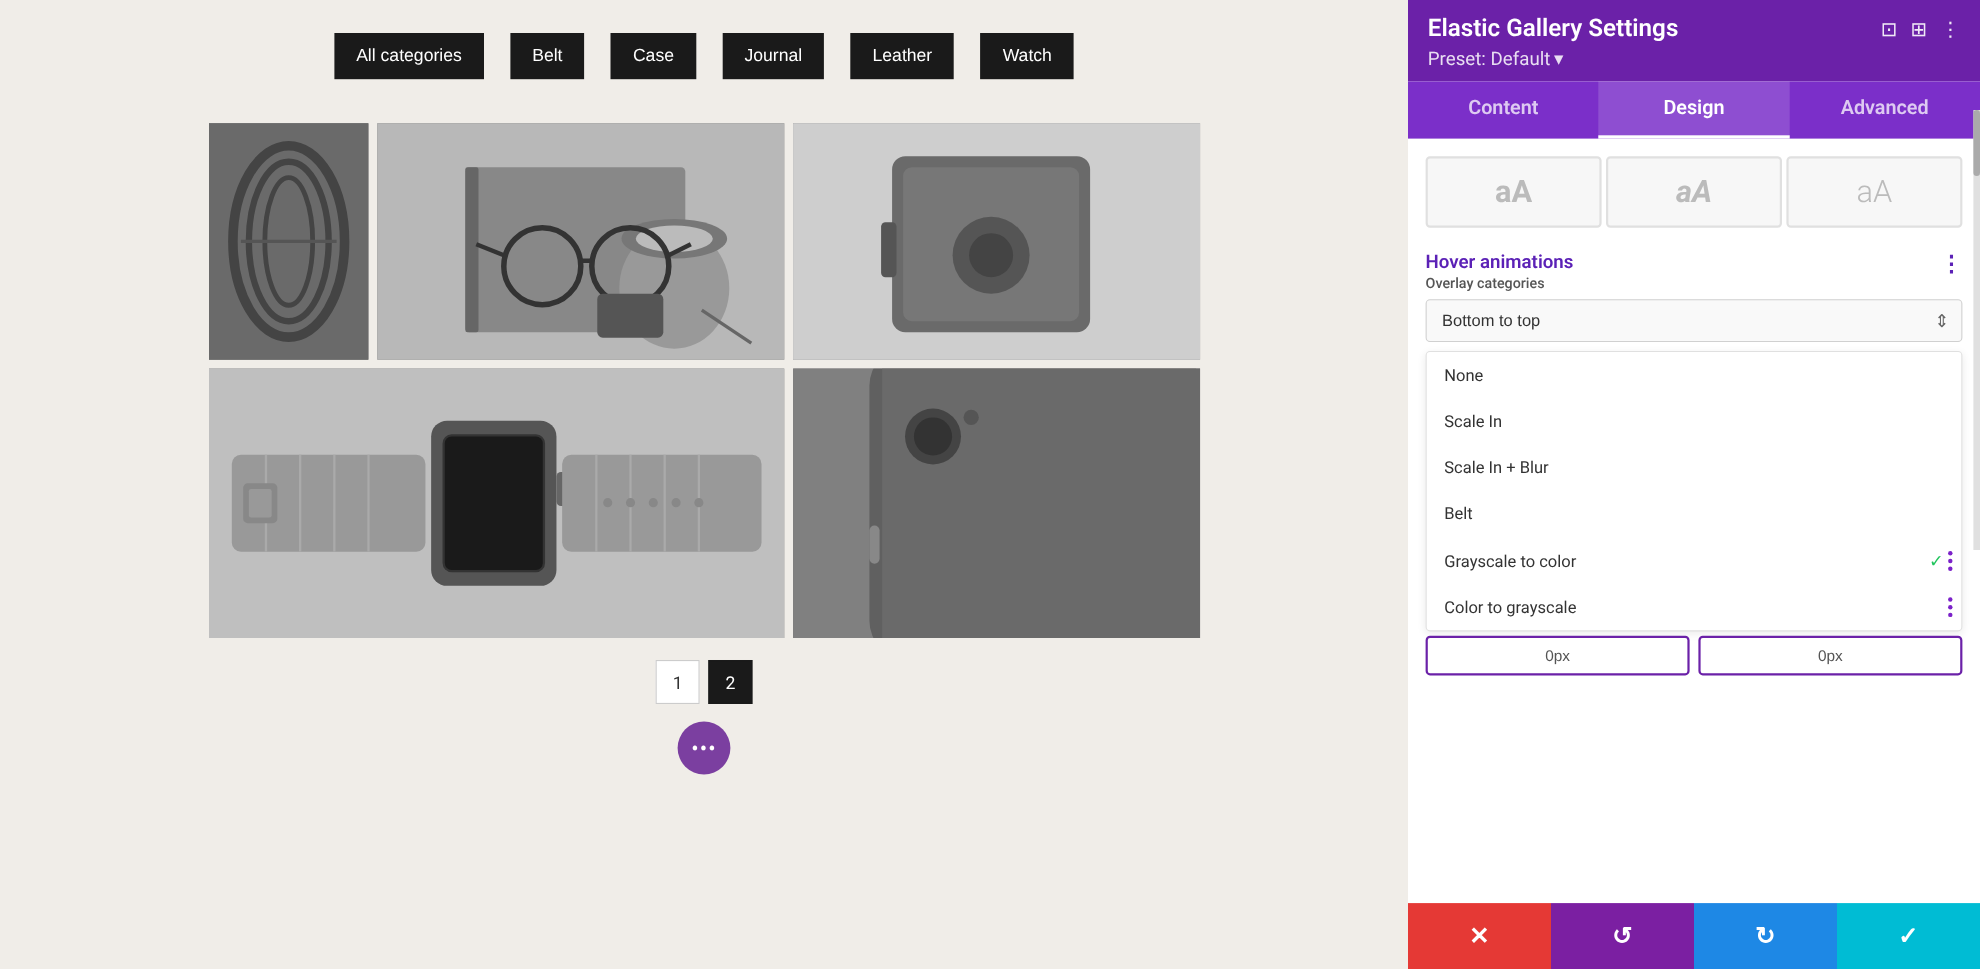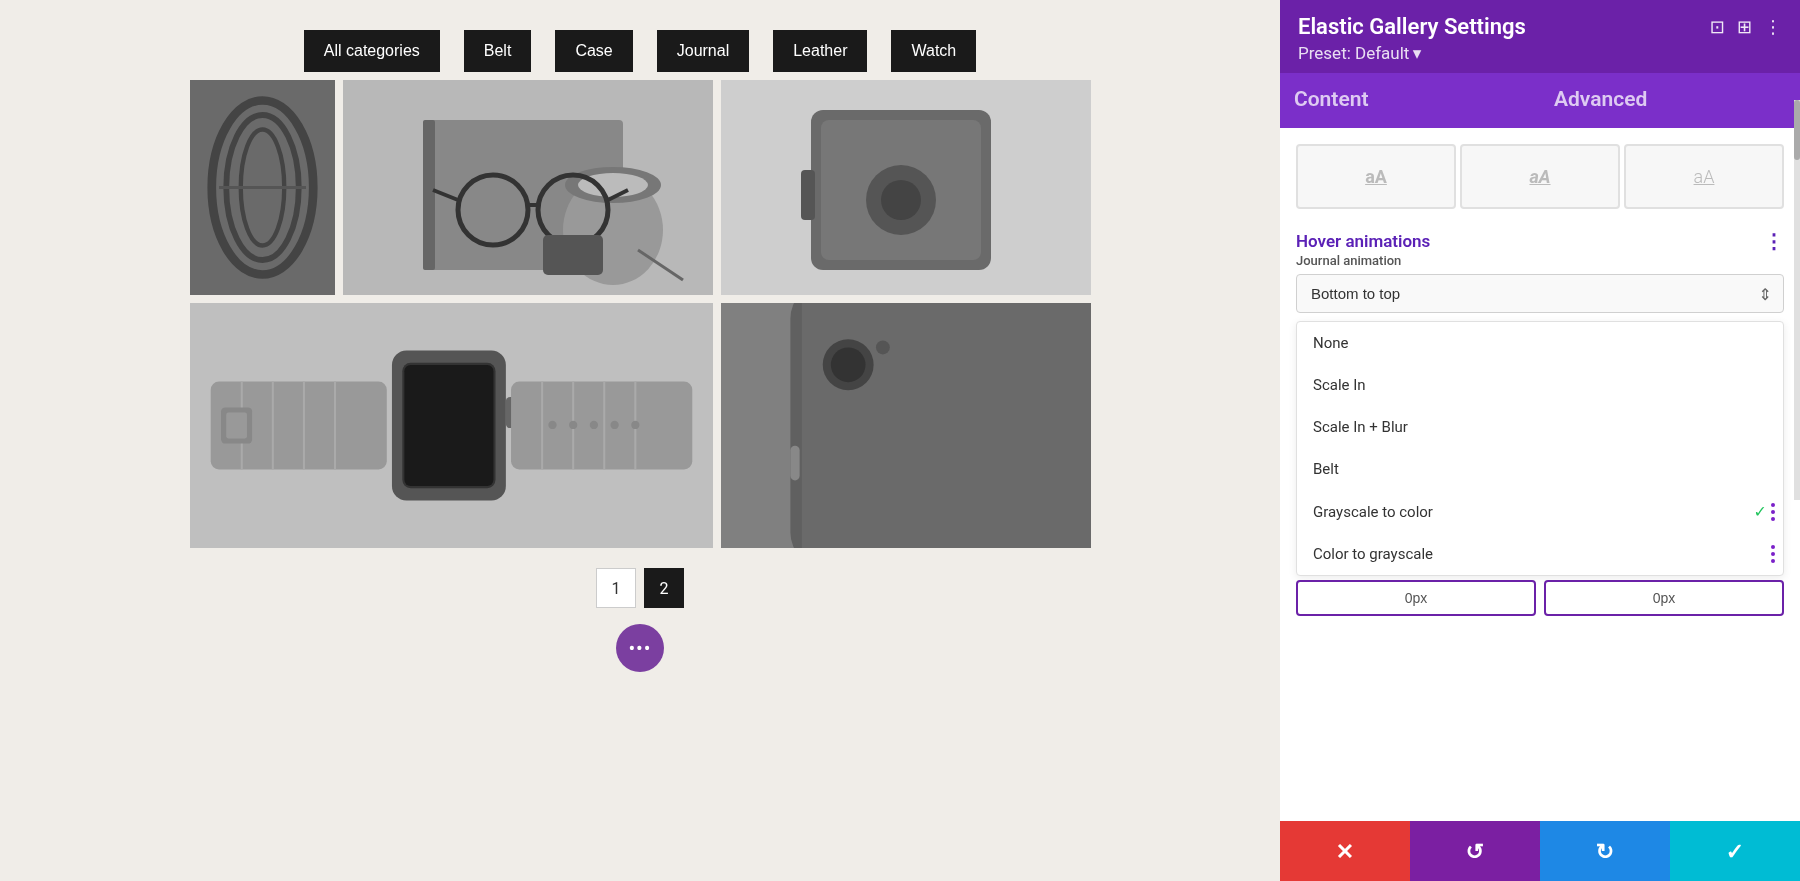--- a/index.html
+++ b/index.html
@@ -20,21 +20,21 @@
       flex-direction: column;
       align-items: center;
       padding: 30px 20px;
       min-width: 0;
     }
 
     
     .filter-buttons {
       display: flex;
       gap: 24px;
-      margin-bottom: 8px;
+      margin-bottom: 40px;
     }
     .filter-btn {
       background: #1a1a1a;
       color: #fff;
       border: none;
       padding: 12px 20px;
       font-size: 16px;
       cursor: pointer;
       font-weight: 500;
     }
@@ -154,22 +154,22 @@
     }
 
     
     .panel-tabs {
       display: flex;
       background: #7b2fc9;
     }
     .panel-tab {
       flex: 1;
       padding: 14px;
-      text-align: left;
-      font-size: 21px;
+      text-align: center;
+      font-size: 18px;
       font-weight: 600;
       color: rgba(255,255,255,0.75);
       cursor: pointer;
       border-bottom: 3px solid transparent;
     }
     .panel-tab.active {
       color: #fff;
       background: rgba(255,255,255,0.15);
       border-bottom: 3px solid #fff;
     }
@@ -192,24 +192,23 @@
       height: 65px;
       border: 2px solid #e0e0e0;
       border-radius: 4px;
       display: flex;
       align-items: center;
       justify-content: center;
       cursor: pointer;
       background: #f7f7f7;
     }
     .typo-option .aA-text {
-      font-size: 18px;
+      font-size: 28px;
       font-weight: 700;
       color: #bbb;
-      text-decoration: underline;
     }
     .typo-option:first-child .aA-text { font-weight: 700; }
     .typo-option:nth-child(2) .aA-text { font-style: italic; }
     .typo-option:last-child .aA-text { font-weight: 300; }
 
     
     .section-header {
       display: flex;
       align-items: center;
       justify-content: space-between;
@@ -487,20 +486,21 @@
         <span class="panel-header-icon">⋮</span>
       </div>
     </div>
     <div class="preset-label">
       <span>Preset: Default</span> <span>▾</span>
     </div>
   </div>
 
   <div class="panel-tabs">
     <div class="panel-tab">Content</div>
+    <div class="panel-tab active">Design</div>
     <div class="panel-tab">Advanced</div>
   </div>
 
   <div class="panel-scrollbar">
     <div class="panel-scrollbar-thumb"></div>
   </div>
 
   <div class="panel-content">
 
     <div class="typography-options">
@@ -513,21 +513,21 @@
       <div class="typo-option">
         <span class="aA-text" style="font-weight:300; color:#bbb;">aA</span>
       </div>
     </div>
 
     <div class="section-header">
       <span class="section-title">Hover animations</span>
       <span class="section-more">⋮</span>
     </div>
 
-    <div class="field-label">Journal animation</div>
+    <div class="field-label">Overlay categories</div>
 
     <div class="select-wrapper">
       <select>
         <option>Bottom to top</option>
       </select>
       <span class="select-arrow">⇕</span>
     </div>
 
     <div class="dropdown-list">
       <div class="dropdown-item">

